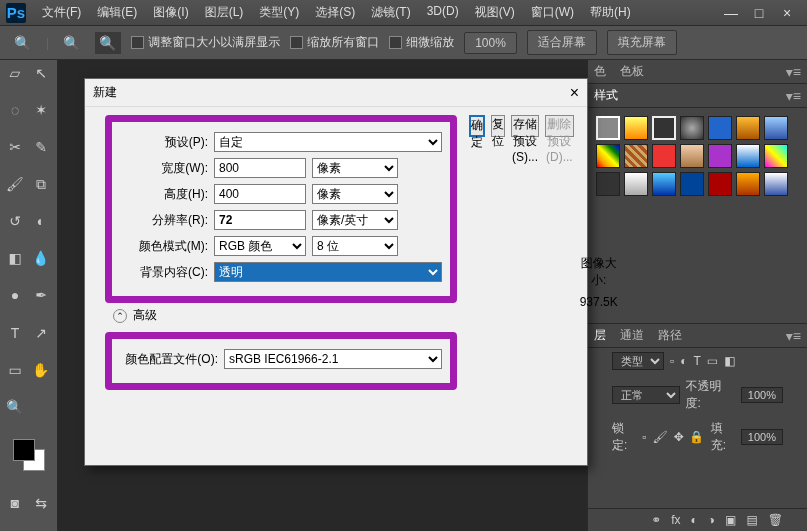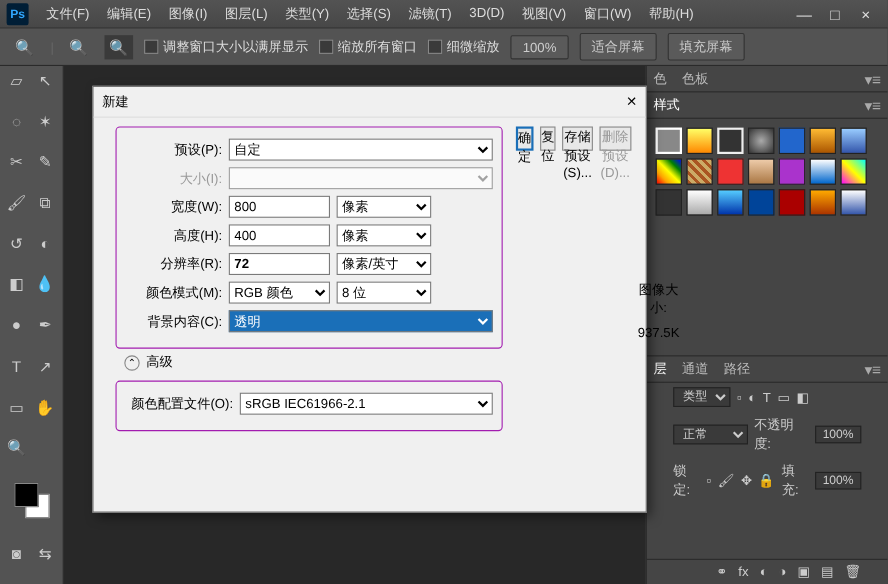--- a/index.html
+++ b/index.html
@@ -1,18 +1,18 @@
 <!DOCTYPE html>
 <html><head>
 <meta charset="utf-8">
 <style>
 *{box-sizing:border-box;margin:0;padding:0;font-family:"Microsoft YaHei",sans-serif;font-size:12px;user-select:none}
 body{background:#535353;width:807px;height:531px;overflow:hidden;position:relative}
 .titlebar{height:26px;background:linear-gradient(#535353,#474747);display:flex;align-items:center;padding:0 6px;color:#ddd;border-bottom:1px solid #2a2a2a}
-.ps-logo{width:20px;height:20px;background:#001e36;color:#31a8ff;font-weight:bold;display:flex;align-items:center;justify-content:center;border-radius:2px;margin-right:8px;font-size:11px}
+.ps-logo{width:20px;height:20px;background:#001e36;color:#31a8ff;font-weight:bold;display:flex;align-items:center;justify-content:center;border-radius:2px;margin-right:8px;font-size:15px}
 .menu{display:flex;flex:1}
 .menu span{padding:0 8px;cursor:default}
 .winbtns{display:flex;gap:12px;padding:0 6px}
 .winbtns span{width:16px;text-align:center;font-size:14px}
 .optbar{height:34px;background:#535353;border-bottom:1px solid #2a2a2a;display:flex;align-items:center;padding:0 10px;gap:10px;color:#ddd}
 .chk{width:13px;height:13px;border:1px solid #888;background:#3a3a3a;display:inline-block;vertical-align:middle;margin-right:4px}
 .obtn{padding:3px 10px;border:1px solid #333;background:#5a5a5a;color:#ccc;border-radius:2px}
 .workspace{display:flex;height:calc(100% - 60px)}
 .toolbox{display:flex;flex-wrap:wrap;width:58px;background:#535353;border-right:1px solid #2a2a2a;padding:2px}
 .tool{width:26px;height:22px;display:flex;align-items:center;justify-content:center;color:#ccc;font-size:14px;cursor:pointer}
@@ -37,21 +37,21 @@
 .form{flex:1}
 .btns{width:108px;display:flex;flex-direction:row;gap:6px}
 .dbtn{height:22px;border:1px solid #888;background:#e8e8e8;font-size:12px;cursor:pointer}
 .dbtn.primary{border:2px solid #1a6fb8}
 .dbtn[disabled]{color:#999}
 .frow{display:flex;align-items:center;margin-bottom:6px;gap:6px}
 .flab{width:108px;text-align:right;font-size:12px}
 .finput{border:1px solid #7a7a7a;height:20px;padding:0 4px;font-size:12px;background:#fff}
 .fselect{border:1px solid #7a7a7a;height:20px;font-size:12px;background:#fff}
 .fselect.hl{background:#1a6fb8;color:#fff}
-.fieldset{border:1px solid #a21caf;border-radius:4px;padding:10px 8px 8px;margin-left:10px;position:relative}
+.fieldset{border:7px solid #a21caf;border-radius:4px;padding:10px 8px 8px;margin-left:10px;position:relative}
 .advhdr{display:flex;align-items:center;gap:6px;margin:4px 0 8px 18px;font-size:12px}
 .advhdr .chev{width:14px;height:14px;border:1px solid #888;border-radius:50%;display:flex;align-items:center;justify-content:center;font-size:9px}
 .imgsz{text-align:center;margin-top:140px;font-size:12px}
 </style>
 </head>
 <body>
 
 <div class="titlebar">
   <div class="ps-logo">Ps</div>
   <div class="menu">
@@ -201,24 +201,20 @@
     <span class="close">×</span>
   </div>
   <div class="dlg-body">
     <div class="form">
       <div class="fieldset">
         <div class="frow">
           <span class="flab" style="width:88px">预设(P):</span>
           <select class="fselect" style="flex:1"><option>自定</option></select>
         </div>
         <div class="frow">
-          <span class="flab" style="width:88px;color:#999">大小(I):</span>
-          <select class="fselect" style="flex:1" disabled=""><option></option></select>
-        </div>
-        <div class="frow">
           <span class="flab" style="width:88px">宽度(W):</span>
           <input class="finput" style="width: 92px;" value="800">
           <select class="fselect" style="width:86px"><option>像素</option></select>
         </div>
         <div class="frow">
           <span class="flab" style="width:88px">高度(H):</span>
           <input class="finput" style="width: 92px;" value="400">
           <select class="fselect" style="width:86px"><option>像素</option></select>
         </div>
         <div class="frow">

